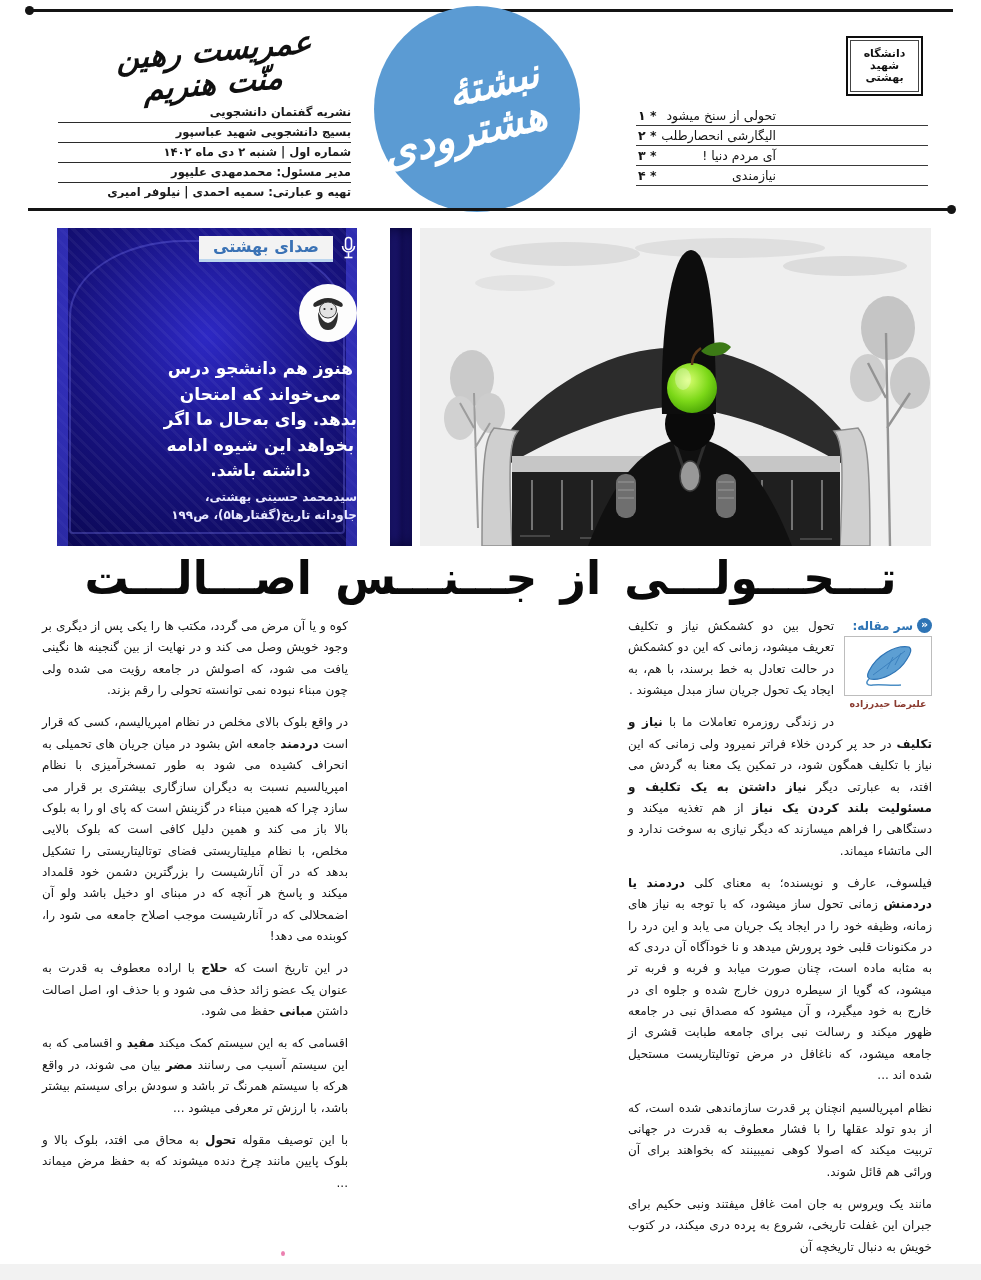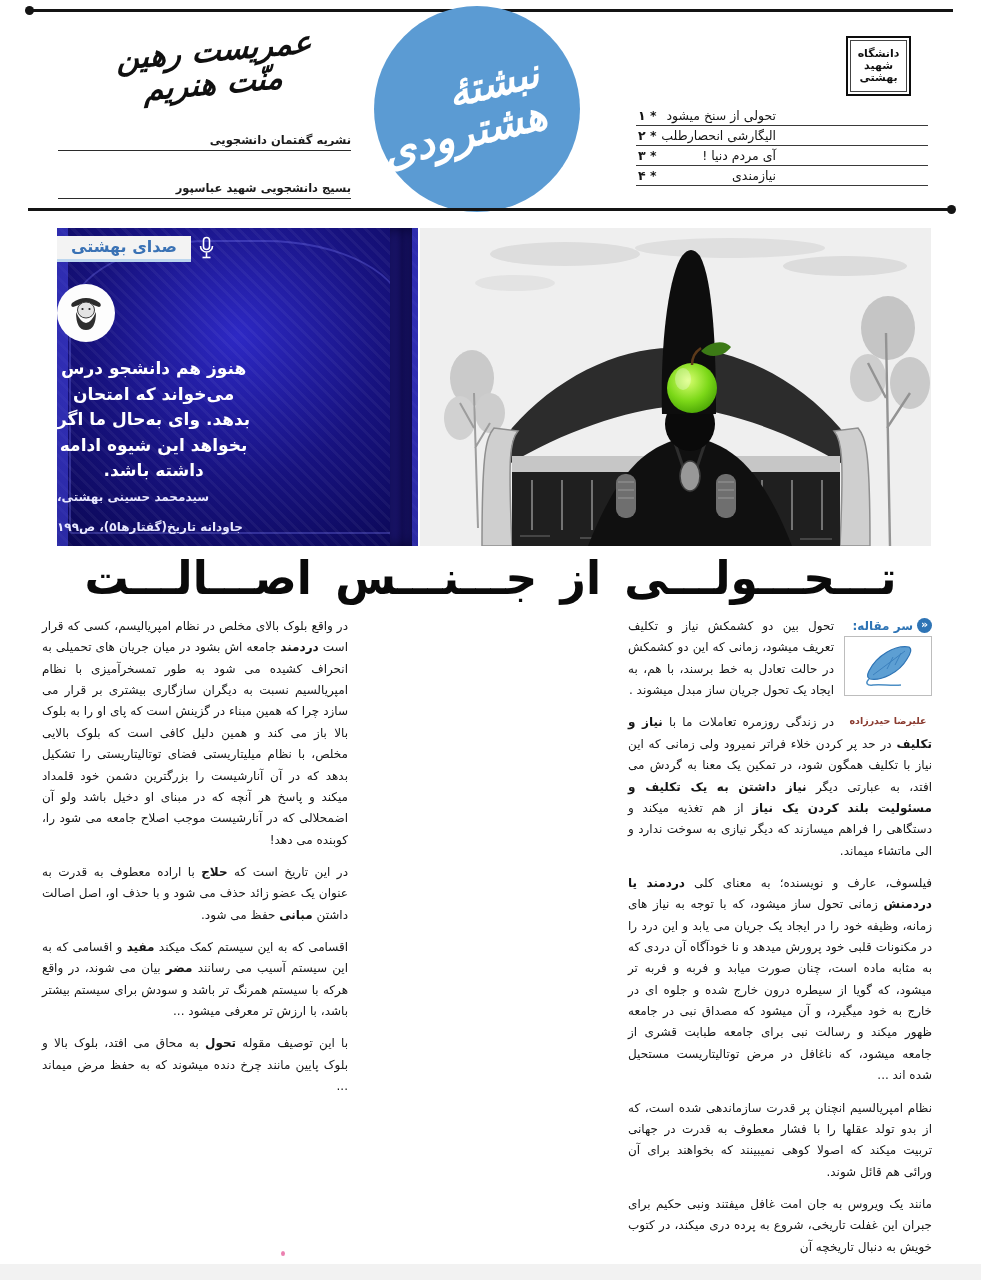--- a/index.html
+++ b/index.html
@@ -16,62 +16,62 @@
   .header-rule::after { content:""; position:absolute; right:-3px; top:-3px; width:9px; height:9px;
                         border-radius:50%; background:#141414; }
 
   
   .masthead { position:absolute; left:88px; top:32px; width:252px; height:70px;
               display:flex; align-items:center; justify-content:center;
               font-size:31px; font-weight:bold; font-style:italic; color:#101010;
               transform:rotate(-5deg) skewX(-6deg); direction:rtl; text-align:center; line-height:1.05;}
   .colophon { position:absolute; left:58px; top:103px; width:293px; direction:rtl; }
   .colophon-row { height:20px; line-height:19px; font-size:11.5px; font-weight:bold; color:#1a1a1a;
-                  text-align:right; white-space:nowrap;margin-top:28px; }
+                  text-align:right; white-space:nowrap; }
   .colophon-row.ruled { border-bottom:1.2px solid #2b2b2b; }
 
   
   .logo-circle { position:absolute; left:374px; top:6px; width:206px; height:206px; border-radius:50%;
                  background:#5b9bd3; z-index:2; display:flex; flex-direction:column;
                  align-items:center; justify-content:center; transform:none; }
   .logo-circle .l1 { color:#fff; font-weight:bold; font-style:italic; font-size:40px;
                      transform:rotate(-14deg) translate(16px,2px); letter-spacing:-2px; }
   .logo-circle .l2 { color:#fff; font-weight:bold; font-style:italic; font-size:42px;
                      transform:rotate(-14deg) translate(-12px,-2px); letter-spacing:-2px; }
 
   
-  .uni-logo { position:absolute; left:846px; top:36px; width:65px; height:60px;
+  .uni-logo { position:absolute; left:846px; top:36px; width:77px; height:60px;
               border:2.5px solid #0d0d0d; box-shadow:inset 0 0 0 2px #fff, inset 0 0 0 3px #444;
               display:flex; align-items:center; justify-content:center; text-align:center;
               font-size:11px; font-weight:bold; color:#101010; line-height:1.1;
               white-space:pre-line; direction:rtl; }
   .toc { position:absolute; left:636px; top:106px; width:292px; direction:rtl; }
   .toc-row { height:20px; display:flex; justify-content:space-between; align-items:center;
              border-bottom:1.2px solid #3a3a3a; font-size:12.5px; color:#151515; }
   .toc-title { padding-right:152px; white-space:nowrap; font-weight:500; }
   .toc-num { font-weight:bold; white-space:nowrap; padding-left:2px; }
 
   
-  .quote-card { position:absolute; left:57px; top:228px; width:361px; height:318px; overflow:hidden;
+  .quote-card { position:absolute; left:57px; top:228px; width:300px; height:318px; overflow:hidden;
       background:
         linear-gradient(90deg, rgba(70,70,230,.55) 0 11px, rgba(0,0,0,0) 11px calc(100% - 11px), rgba(70,70,230,.55) calc(100% - 11px)),
         repeating-linear-gradient(45deg, rgba(255,255,255,.045) 0 3px, rgba(0,0,0,0) 3px 9px),
         radial-gradient(circle at 50% 34%, #2d28c4 0%, #17127f 52%, #0a0752 100%);
-      display:flex; flex-direction:column; align-items:flex-end; direction:rtl; }
+      display:flex; flex-direction:column; align-items:flex-start; direction:rtl; }
   .card-frame { position:absolute; inset:12px; border:2px solid rgba(130,130,255,.30);
                 border-radius:42% 42% 4px 4px / 26% 26% 4px 4px; pointer-events:none; }
   .card-label-row { margin-top:8px; display:flex; direction:ltr; align-items:center; gap:7px; z-index:1;}
   .card-label { background:#f3f3f3; color:#3a72b5; font-weight:bold; font-size:16px;
                 padding:1px 14px 3px; letter-spacing:.5px; border-bottom:3px solid #bcd6ee; }
   .medallion { margin-top:22px; width:58px; height:58px; border-radius:50%; background:#fdfdfd;
                display:flex; align-items:center; justify-content:center; z-index:1; }
   .card-quote { margin-top:14px; color:#ffffff; font-weight:bold; font-size:17px; line-height:1.5;
                 text-align:center; white-space:pre-line; z-index:1; }
   .card-attr1 { margin-top:6px; color:#e8e8ff; font-size:12px; font-weight:bold; z-index:1;}
-  .card-attr2 { margin-top:16px; color:#e8e8ff; font-size:12px; font-weight:bold; z-index:1;}
+  .card-attr2 { margin-top:4px; color:#e8e8ff; font-size:12px; font-weight:bold; z-index:1;}
 
   .card-stripe { position:absolute; left:390px; top:228px; width:22px; height:318px;
                  background:linear-gradient(90deg,#241d86,#120d55 55%,#1b1670);
                  box-shadow:inset 0 0 14px #060432; }
   .hero { position:absolute; left:420px; top:228px; width:511px; height:318px; }
 
   
   .headline { position:absolute; left:0; top:552px; width:981px; text-align:center;
               font-size:44px; font-weight:bold; color:#0a0a0a; direction:rtl;
               word-spacing:8px; transform:scaleY(1.04); }
@@ -84,21 +84,21 @@
   .para .bold { font-weight:bold; }
 
   
   .editorial-box { float:right; width:88px; margin:2px 0 6px 10px; }
   .badge-row { display:flex; align-items:center; gap:4px; direction:rtl;
                color:#2e74b5; font-weight:bold; font-size:12px; }
   .badge-icon { width:15px; height:15px; border-radius:50%; background:#2e74b5; color:#fff;
                 font-size:11px; line-height:14px; text-align:center; flex:0 0 auto; }
   .feather-box { border:1px solid #bdbdbd; background:#fff; height:60px; margin-top:3px;
                  display:flex; align-items:center; justify-content:center; }
-  .author { font-size:9.5px; font-weight:bold; color:#8a3a2f; margin-top:19px;
+  .author { font-size:9.5px; font-weight:bold; color:#8a3a2f; margin-top:2px;
             text-align:center; white-space:nowrap; }
 
   .pink-dot { position:absolute; left:281px; top:1251px; width:4px; height:5px;
               border-radius:50%; background:#e86aa2; opacity:.85; }
   .bottom-edge { position:absolute; left:0; top:1264px; width:981px; height:16px; background:#f2f2f2; }
 </style>
 </head>
 <body>
 
 <div class="page">
@@ -271,20 +271,21 @@
       <div class="author">علیرضا حیدرزاده</div>
     </div>
   <p class="para"><span>تحول بین دو کشمکش نیاز و تکلیف تعریف میشود، زمانی که این دو کشمکش در حالت تعادل به خط برسند، با هم، به ایجاد یک تحول جریان ساز مبدل میشوند .</span></p>
       <p class="para"><span>در زندگی روزمره تعاملات ما با </span><span class="bold">نیاز و تکلیف</span><span> در حد پر کردن خلاء فراتر نمیرود ولی زمانی که این نیاز با تکلیف همگون شود، در تمکین یک معنا به گردش می افتد، به عبارتی دیگر </span><span class="bold">نیاز داشتن به یک تکلیف و مسئولیت بلند کردن یک نیاز</span><span> از هم تغذیه میکند و دستگاهی را فراهم میسازند که دیگر نیازی به سوخت ندارد و الی ماتشاء میماند.</span></p>
       <p class="para"><span>فیلسوف، عارف و نویسنده؛ به معنای کلی </span><span class="bold">دردمند یا دردمنش</span><span> زمانی تحول ساز میشود، که با توجه به نیاز های زمانه، وظیفه خود را در ایجاد یک جریان می یابد و این درد را در مکنونات قلبی خود پرورش میدهد و نا خودآگاه آن دردی که به مثابه ماده است، چنان صورت میابد و فربه و فربه تر میشود، که گویا از سیطره درون خارج شده و جلوه ای در خارج به خود میگیرد، و آن میشود که مصداق نبی در جامعه ظهور میکند و رسالت نبی برای جامعه طبابت قشری از جامعه میشود، که ناغافل در مرض توتالیتاریست مستحیل شده اند ...</span></p>
       <p class="para"><span>نظام امپریالسیم انچنان پر قدرت سازماندهی شده است، که از بدو تولد عقلها را با فشار معطوف به قدرت در جهانی تربیت میکند که اصولا کوهی نمیبینند که بخواهند برای آن ورائی هم قائل شوند.</span></p>
       <p class="para"><span>مانند یک ویروس به جان امت غافل میفتند ونبی حکیم برای جبران این غفلت تاریخی، شروع به پرده دری میکند، در کتوب خویش به دنبال تاریخچه آن</span></p>
     </div>
 
   <div class="col col-left">
+      <p class="para"><span>کوه و یا آن مرض می گردد، مکتب ها را یکی پس از دیگری بر وجود خویش وصل می کند و در نهایت از بین گنجینه ها نگینی یافت می شود، که اصولش در جامعه رؤیت می شده ولی چون مبناء نبوده نمی توانسته تحولی را رقم بزند.</span></p>
       <p class="para"><span>در واقع بلوک بالای مخلص در نظام امپریالیسم، کسی که قرار است </span><span class="bold">دردمند</span><span> جامعه اش بشود در میان جریان های تحمیلی به انحراف کشیده می شود به طور تمسخرآمیزی با نظام امپریالسیم نسبت به دیگران سازگاری بیشتری بر قرار می سازد چرا که همین مبناء در گزینش است که پای او را به بلوک بالا باز می کند و همین دلیل کافی است که بلوک بالایی مخلص، با نظام میلیتاریستی فضای توتالیتاریستی را تشکیل بدهد که در آن آنارشیست را بزرگترین دشمن خود قلمداد میکند و پاسخ هر آنچه که در مبنای او دخیل باشد ولو آن اضمحلالی که در آنارشیست موجب اصلاح جامعه می شود را، کوبنده می دهد!</span></p>
       <p class="para"><span>در این تاریخ است که </span><span class="bold">حلاج</span><span> با اراده معطوف به قدرت به عنوان یک عضو زائد حذف می شود و با حذف او، اصل اصالت داشتن </span><span class="bold">مبانی</span><span> حفظ می شود.</span></p>
       <p class="para"><span>اقسامی که به این سیستم کمک میکند </span><span class="bold">مفید</span><span> و اقسامی که به این سیستم آسیب می رسانند </span><span class="bold">مضر</span><span> بیان می شوند، در واقع هرکه با سیستم همرنگ تر باشد و سودش برای سیستم بیشتر باشد، با ارزش تر معرفی میشود ...</span></p>
       <p class="para"><span>با این توصیف مقوله </span><span class="bold">تحول</span><span> به محاق می افتد، بلوک بالا و بلوک پایین مانند چرخ دنده میشوند که به حفظ مرض میماند ...</span></p>
     </div>
 
   <span class="pink-dot"></span>
   <div class="bottom-edge"></div>
 </div>
 

